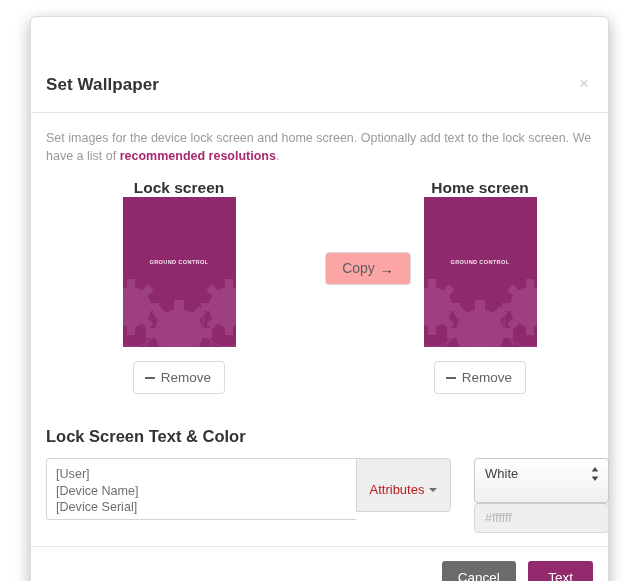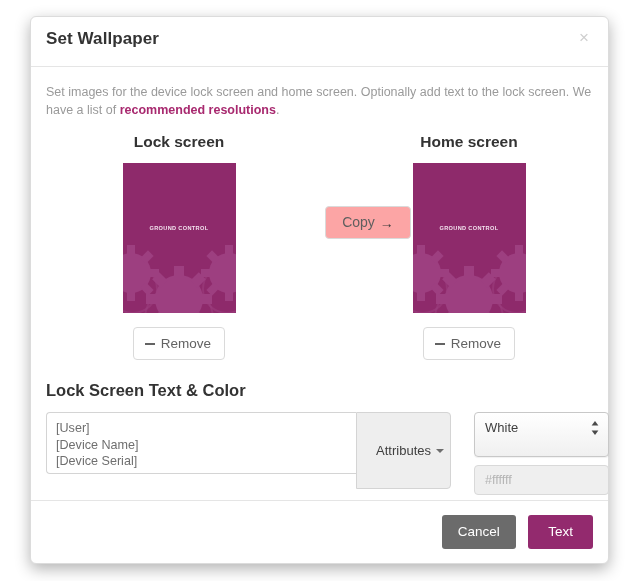--- a/index.html
+++ b/index.html
@@ -31,20 +31,21 @@
     border-radius: 6px;
     box-shadow: 0 5px 15px rgba(0,0,0,.30);
     box-sizing: border-box;
   }
 
   .modal-header {
     position: relative;
     height: 50px;
     border-bottom: 1px solid #e5e5e5;
     box-sizing: border-box;
+    margin-top: 46px;
   }
   .modal-title {
     position: absolute;
     left: 15px;
     top: 12px;
     font-size: 17px;
     font-weight: bold;
     color: #333333;
     letter-spacing: .1px;
   }
@@ -88,27 +89,26 @@
     margin-top: 14px;
   }
 
   .pane {
     position: absolute;
     top: 0;
     width: 230px;
     text-align: center;
   }
   .pane.lock { left: 18px; }
-  .pane.home { left: 308px; }
+  .pane.home { left: 319px; }
 
   .pane-title {
     font-size: 15.5px;
     font-weight: bold;
     color: #333333;
-    margin-bottom: 12px;
   }
 
   .thumb {
     position: relative;
     width: 113px;
     height: 150px;
     margin: 0 auto;
     background: #8e2a6b;
     overflow: hidden;
   }
@@ -208,30 +208,30 @@
     outline: none;
     overflow: hidden;
     font-family: "Liberation Sans", sans-serif;
   }
 
   .attributes-btn {
     position: absolute;
     left: 310px;
     top: 0;
     width: 95px;
-    height: 77px;
+    height: 54px;
     box-sizing: border-box;
     border: 1px solid #d4d4d4;
     border-radius: 0 4px 4px 0;
     background: #eeeeee;
-    color: #404040;
+    color: #b91c1c;
     font-size: 13px;
     cursor: pointer;
     font-family: "Liberation Sans", sans-serif;
-    text-align: right;
+    text-align: center;
     line-height: 60px;
     white-space: nowrap;
   }
   .attributes-btn .caret {
     display: inline-block;
     width: 0; height: 0;
     border-left: 4px solid transparent;
     border-right: 4px solid transparent;
     border-top: 4px solid #6d6d6d;
     margin-left: 5px;
@@ -263,21 +263,20 @@
     white-space: nowrap;
   }
   .color-select .spin {
     position: absolute;
     right: 9px;
     top: 6px;
     width: 8px;
     height: 18px;
   }
   .hex-input {
-    margin-top: 8px;
     width: 135px;
     height: 30px;
     box-sizing: border-box;
     border: 1px solid #d9d9d9;
     border-radius: 4px;
     background: #efefef;
     color: #b0b0b0;
     font-size: 12.6px;
     padding: 0 10px;
     outline: none;

